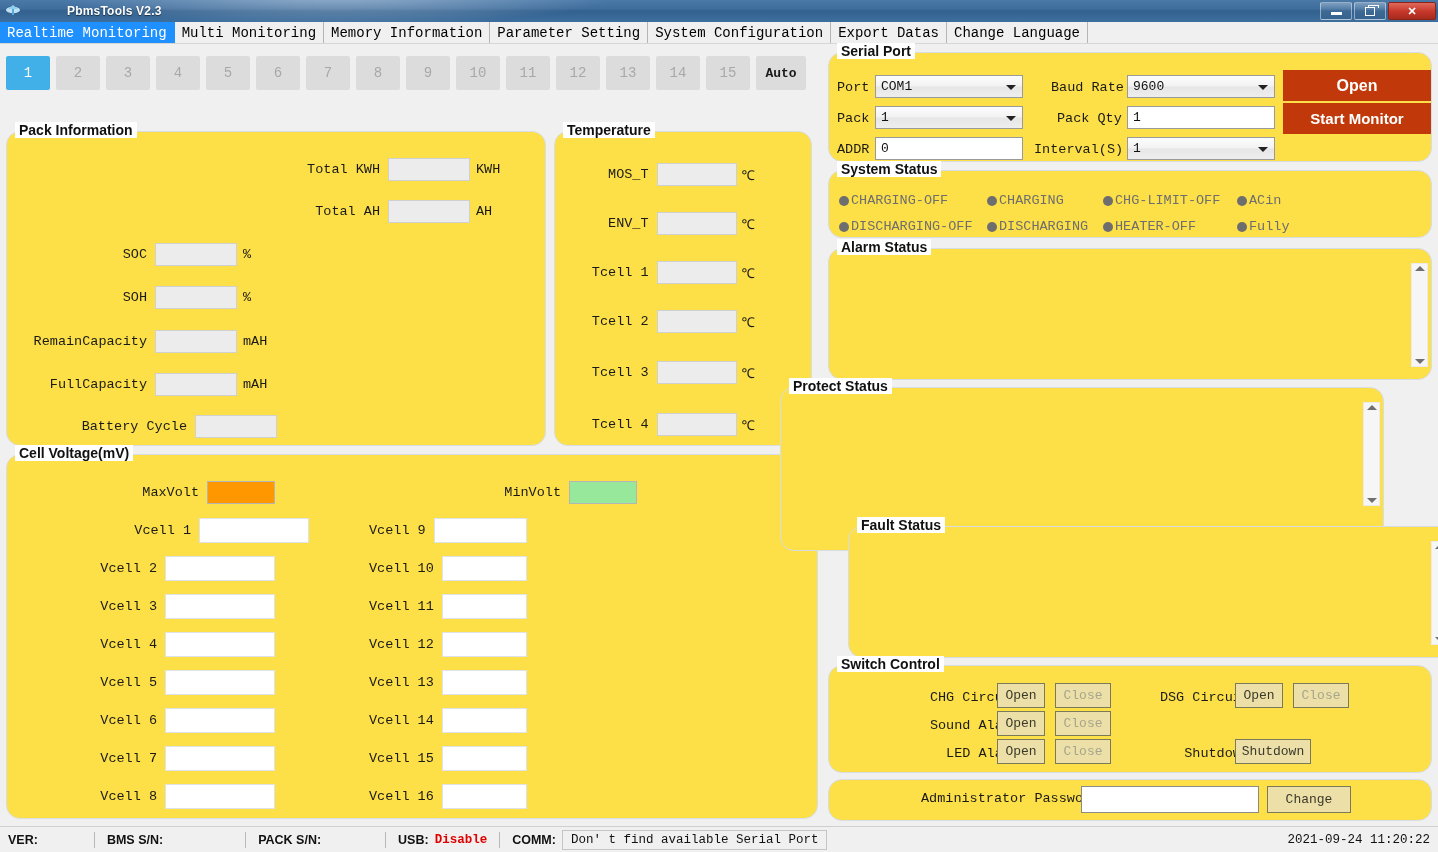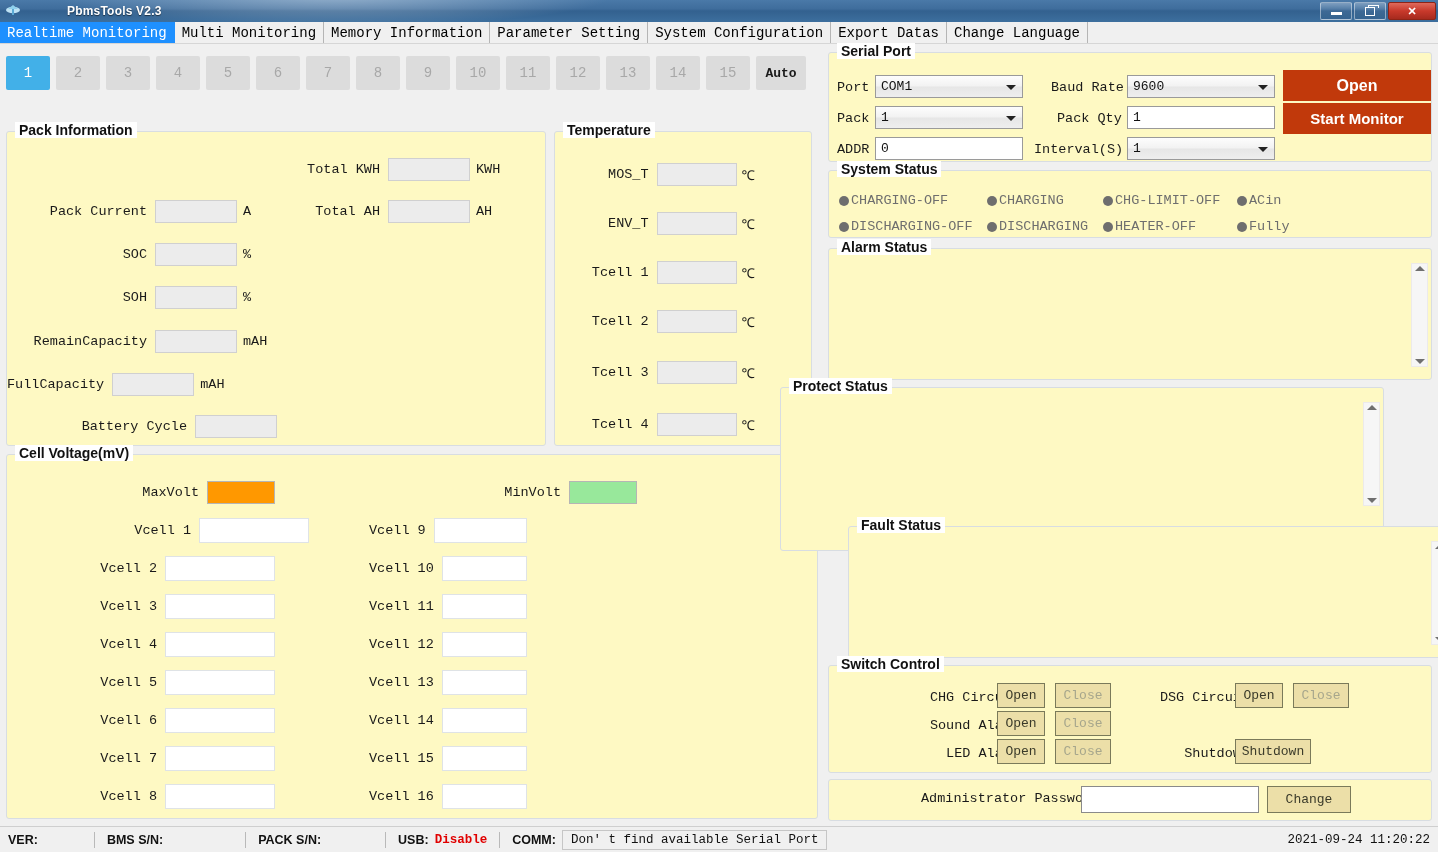--- a/index.html
+++ b/index.html
@@ -90,22 +90,22 @@
     display: flex; align-items: center; justify-content: center;
     cursor: pointer;
   }
   .pack-btn.selected { background: #42b0e8; color: #ffffff; }
   .pack-btn.auto { width: 50px; color: #1a1a1a; font-weight: bold; font-size: 13px; }
 
   
   .group {
     position: absolute;
     border: 1px solid #d8dde2;
-    border-radius: 3px;
-    background: #fef9c3;
+    border-radius: 14px;
+    background: #fde047;
   }
   .group > .legend {
     position: absolute; top: -10px; left: 8px;
     background: #ffffff;
     padding: 0 4px;
     font-size: 14px; font-weight: bold; color: #111;
     font-family: "Liberation Sans", sans-serif;
     white-space: nowrap;
   }
 
@@ -336,41 +336,36 @@
         <span>15</span>
       </div>
     <div class="pack-btn auto">
         <span>Auto</span>
       </div>
   </div>
 
   <div class="group" style="left:6px; top:131px; width:540px; height:315px;">
     <span class="legend">Pack Information</span>
 
-    <div class="row" style="left:0; top:68px; width:270px; justify-content:flex-end;">
-      <span class="fld-label">Pack Current</span>
-      <span class="ro-input" style="width:82px; margin-left:8px;"></span>
-      <span class="fld-unit" style="margin-left:6px; width:34px; text-align:left;">A</span>
-    </div>
     <div class="row" style="left:0; top:111px; width:270px; justify-content:flex-end;">
       <span class="fld-label">SOC</span>
       <span class="ro-input" style="width:82px; margin-left:8px;"></span>
       <span class="fld-unit" style="margin-left:6px; width:34px; text-align:left;">%</span>
     </div>
     <div class="row" style="left:0; top:154px; width:270px; justify-content:flex-end;">
       <span class="fld-label">SOH</span>
       <span class="ro-input" style="width:82px; margin-left:8px;"></span>
       <span class="fld-unit" style="margin-left:6px; width:34px; text-align:left;">%</span>
     </div>
     <div class="row" style="left:0; top:198px; width:270px; justify-content:flex-end;">
       <span class="fld-label">RemainCapacity</span>
       <span class="ro-input" style="width:82px; margin-left:8px;"></span>
       <span class="fld-unit" style="margin-left:6px; width:34px; text-align:left;">mAH</span>
     </div>
-    <div class="row" style="left:0; top:241px; width:270px; ">
+    <div class="row" style="left:0; top:241px; width:270px; justify-content:flex-end;">
       <span class="fld-label">FullCapacity</span>
       <span class="ro-input" style="width:82px; margin-left:8px;"></span>
       <span class="fld-unit" style="margin-left:6px; width:34px; text-align:left;">mAH</span>
     </div>
     <div class="row" style="left:0; top:283px; width:270px; justify-content:flex-end;">
       <span class="fld-label">Battery Cycle</span>
       <span class="ro-input" style="width:82px; margin-left:8px;"></span>
     </div>
 
     <div class="row" style="left:288px; top:26px;">

